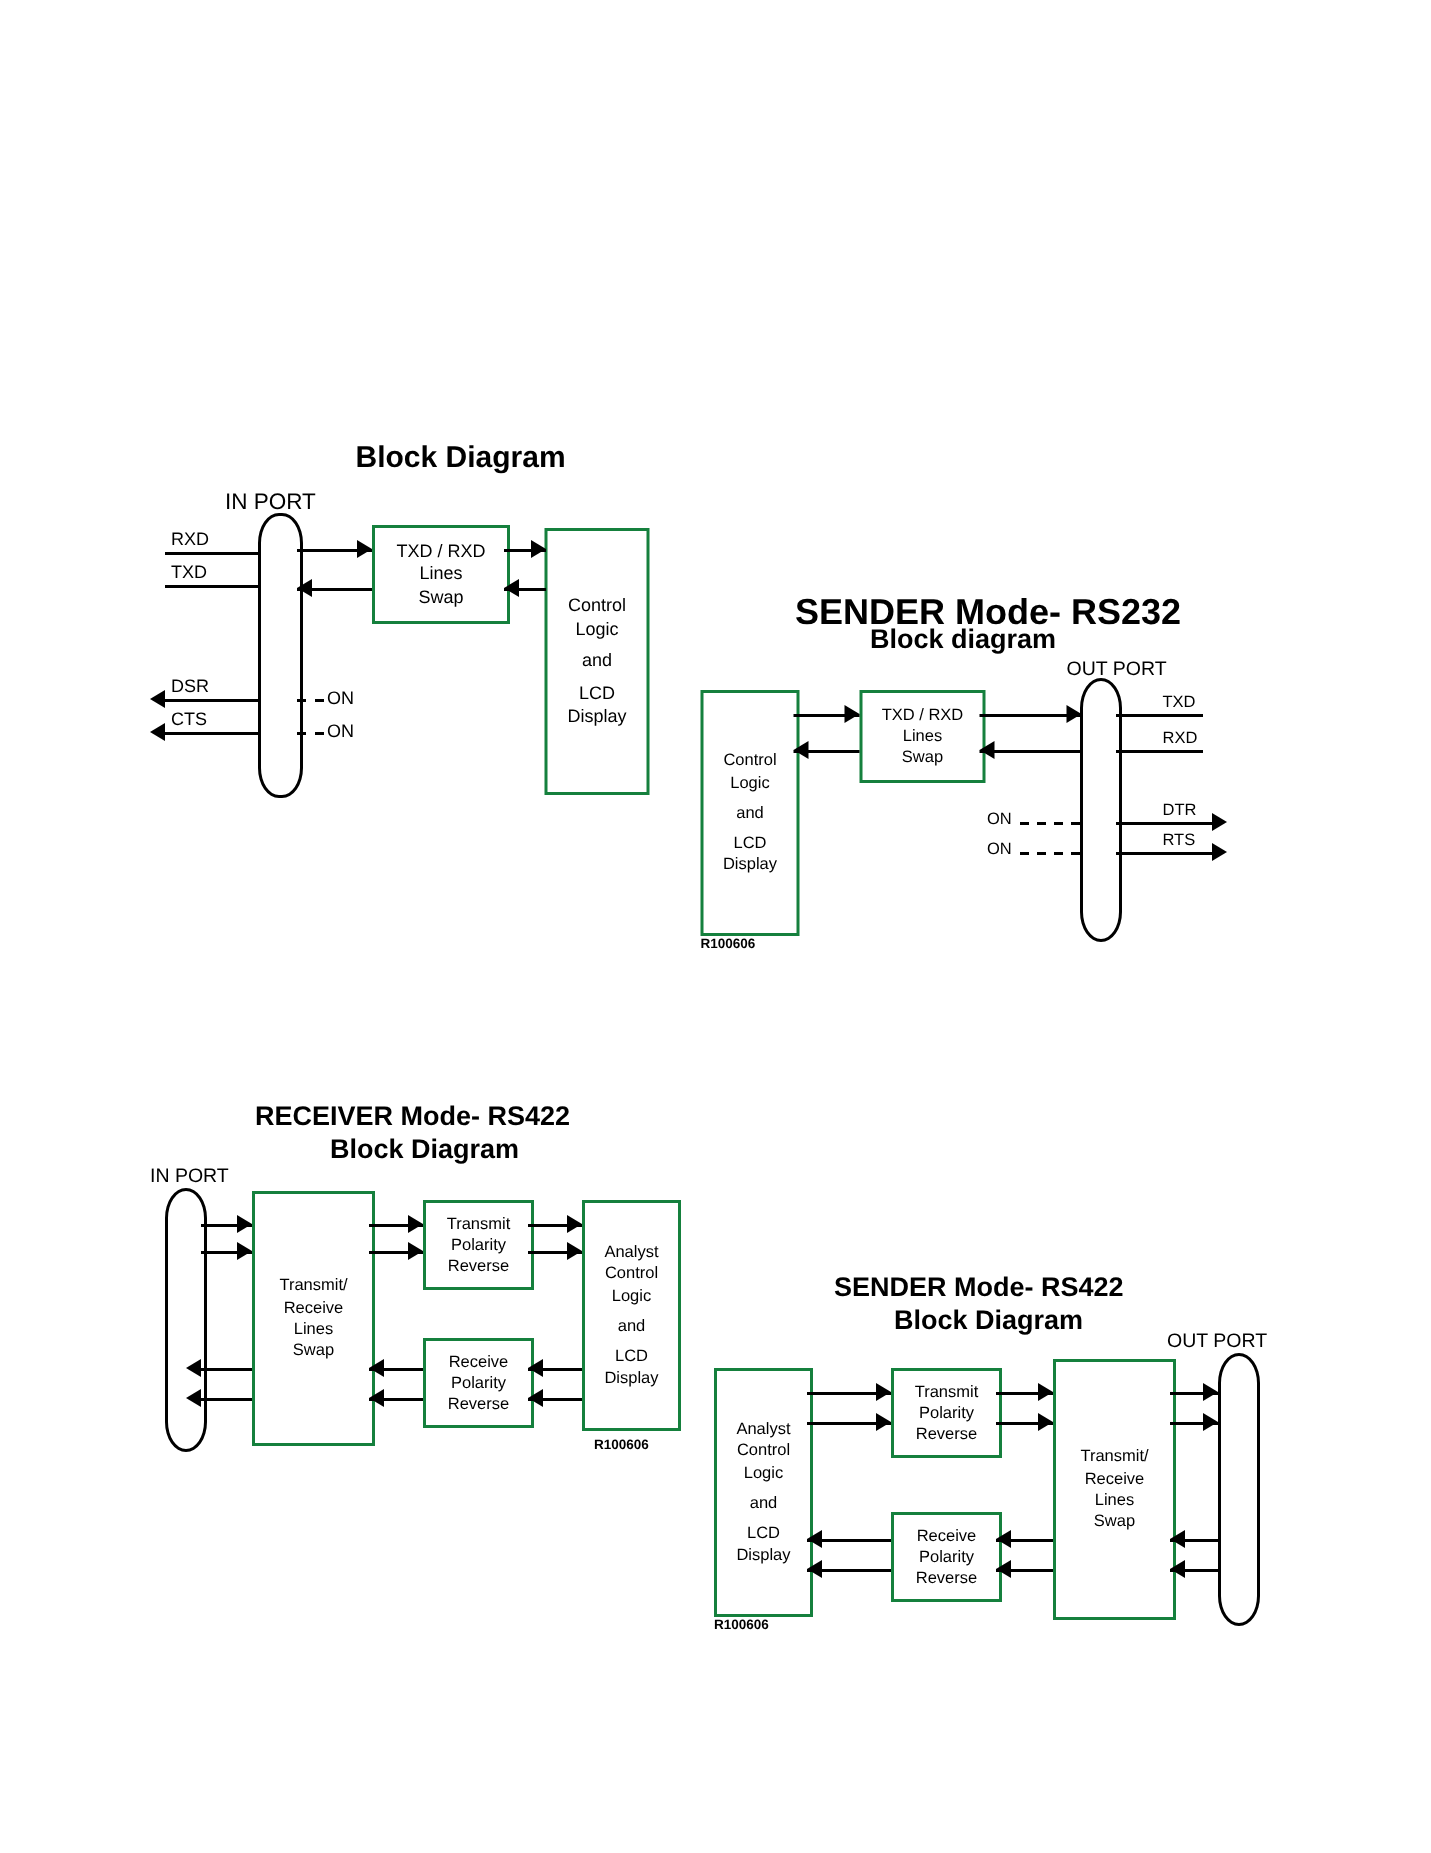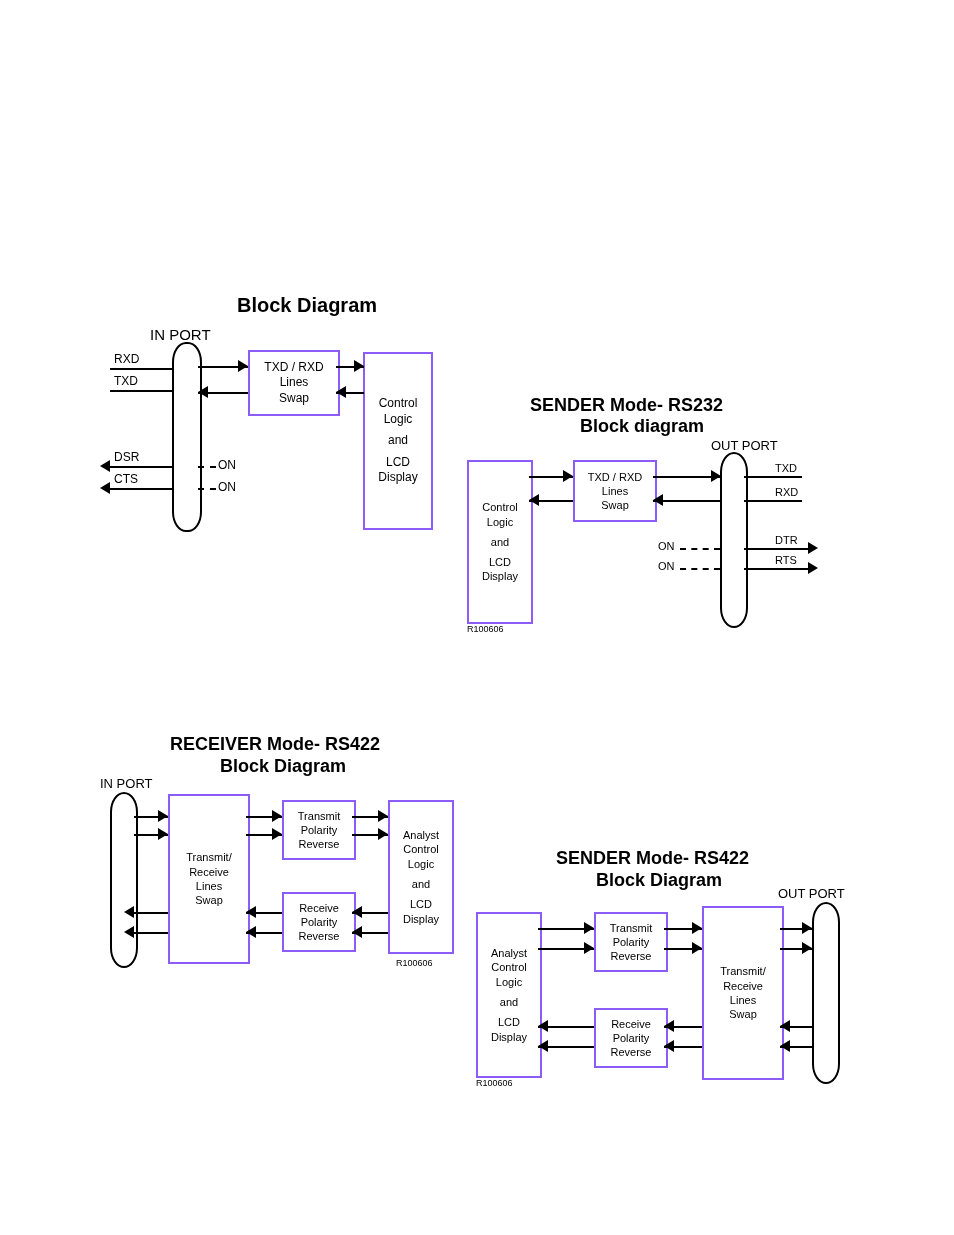--- a/index.html
+++ b/index.html
@@ -11,42 +11,42 @@
     position: relative;
   }
   .stage {
     position: relative;
     width: 954px;
     height: 1235px;
   }
   
   .box {
     position: absolute;
-    border: 2px solid #8b5cf6;
+    border: 2px solid #15803d;
     background: #fff;
     font-size: 12px;
     text-align: center;
     display: flex;
     flex-direction: column;
     align-items: center;
     justify-content: center;
     line-height: 1.3;
   }
   .title {
     position: absolute;
     font-weight: bold;
     text-align: center;
     white-space: nowrap;
   }
   .label {
     position: absolute;
     font-size: 12px;
     white-space: nowrap;
   }
-  .tiny { font-size: 9px; }
+  .tiny { font-size: 9px; font-weight: bold; }
   
   .h {
     position: absolute;
     height: 0;
     border-top: 2px solid #000;
   }
   .h.dash { border-top: 2px dashed #000; }
   
   .ar { 
     position: absolute;
@@ -118,21 +118,21 @@
   <div class="h" style="left:336px; top:366px; width:28px;"></div>
   <div class="ar" style="left:354px; top:360px;"></div>
   <div class="h" style="left:336px; top:392px; width:28px;"></div>
   <div class="al" style="left:336px; top:386px;"></div>
 
   <div class="h dash" style="left:198px; top:466px; width:18px;"></div>
   <div class="label" style="left:218px; top:458px;">ON</div>
   <div class="h dash" style="left:198px; top:488px; width:18px;"></div>
   <div class="label" style="left:218px; top:480px;">ON</div>
 
-  <div class="title" style="left:530px; top:395px; font-size:18px;">SENDER Mode- RS232</div>
+  <div class="title" style="left:530px; top:395px; font-size:24px;">SENDER Mode- RS232</div>
   <div class="title" style="left:580px; top:416px; font-size:18px;">Block diagram</div>
   <div class="label" style="left:711px; top:438px; font-size:13px;">OUT PORT</div>
 
   <div class="box" style="left:467px; top:460px; width:62px; height:160px; font-size:11px;">
     <span>Control</span>
     <span>Logic</span>
     <span style="height:6px;"></span>
     <span>and</span>
     <span style="height:6px;"></span>
     <span>LCD</span>

